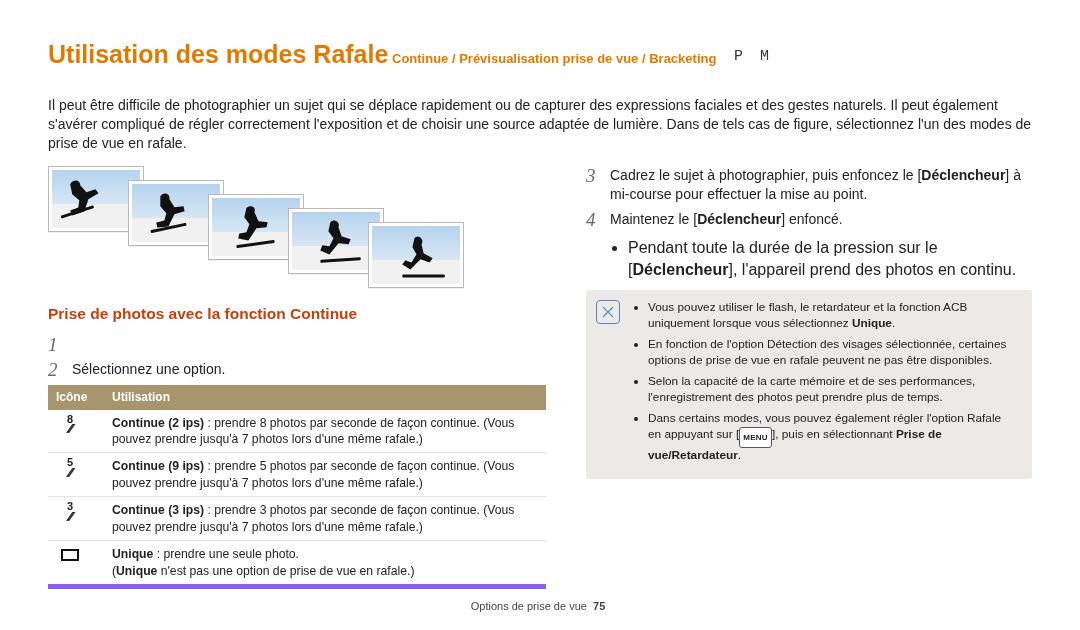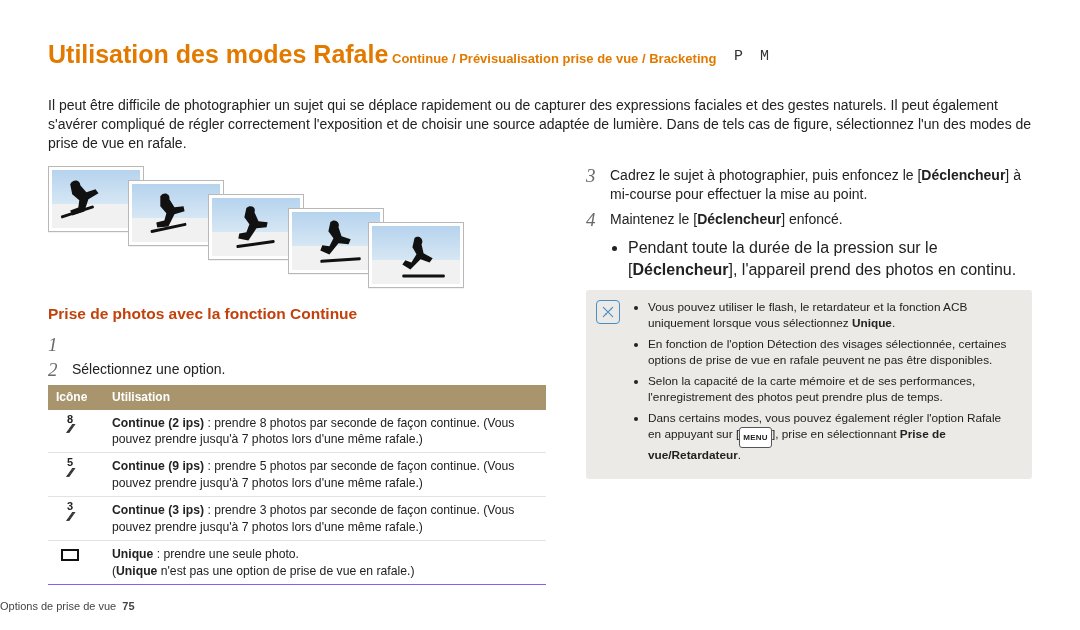--- a/index.html
+++ b/index.html
@@ -76,21 +76,21 @@
   }
   .key.menu { font-weight:700; letter-spacing:.3px; font-size:8px; padding:0 3px; }
 
   table.opts { width:100%; border-collapse:collapse; margin-top:6px; font-size:12.2px; }
   table.opts thead th {
     background:#a8946d; color:#fff; font-weight:700;
     text-align:left; padding:4px 8px; font-size:12px;
   }
   table.opts thead th:first-child { width:56px; }
   table.opts tbody td { padding:5px 8px; vertical-align:top; border-bottom:1px solid #e3e3e3; }
-  table.opts tbody tr:last-child td { border-bottom:1px solid #8b5cf6; }
+  table.opts tbody tr:last-child td { border-bottom:5px solid #8b5cf6; }
   .ic {
     display:flex; flex-direction:column; align-items:center; justify-content:center;
     width:28px; font-weight:700; line-height:.85;
   }
   .ic .d { font-size:11px; }
   .ic .bars { font-size:12px; letter-spacing:-1px; font-style:italic;}
   .ic.square span{
     width:18px; height:12px; border:2px solid #111; display:block; margin-top:3px;
   }
 
@@ -106,21 +106,21 @@
     position:absolute; left:10px; top:10px;
     width:24px; height:24px; border:1.5px solid #4a8dc9; border-radius:4px;
     display:flex; align-items:center; justify-content:center;
   }
   .note-icon svg { width:14px; height:14px; }
   .note ul { margin-left: 4px; }
   .note li { list-style: disc; margin:0 0 5px 12px; }
 
   .footer {
     position:absolute; bottom:16px; left:0; right:4px;
-    font-size:11px; color:#444;
+    text-align:center; font-size:11px; color:#444;
   }
   .footer .pn { font-weight:700; }
 </style>
 </head>
 <body>
 
 <div class="title-line">
   <span class="title-main">Utilisation des modes Rafale</span>
   <span class="title-sub">Continue / Prévisualisation prise de vue / Bracketing</span>
   <span class="mode-letters">P M</span>
@@ -259,21 +259,21 @@
       <div class="note-icon">
         <svg viewBox="0 0 24 24">
             <path fill="none" stroke="#4a8dc9" stroke-width="2" d="M4 4l16 16M4 20L20 4" stroke-linecap="round"></path>
             <path fill="#4a8dc9" d="M11 3h2l-1 9zM12 16a1.4 1.4 0 110 2.8 1.4 1.4 0 010-2.8z" transform="rotate(45 12 12)"></path>
           </svg>
       </div>
       <ul>
         <li><span>Vous pouvez utiliser le flash, le retardateur et la fonction ACB uniquement lorsque vous sélectionnez </span><b>Unique</b><span>.</span></li>
         <li>En fonction de l'option Détection des visages sélectionnée, certaines options de prise de vue en rafale peuvent ne pas être disponibles.</li>
         <li>Selon la capacité de la carte mémoire et de ses performances, l'enregistrement des photos peut prendre plus de temps.</li>
-        <li><span>Dans certains modes, vous pouvez également régler l'option Rafale en appuyant sur [</span><span class="key menu">MENU</span><span>], prise en sélectionnant </span><b>Prise de vue/Retardateur</b><span>.</span></li>
+        <li><span>Dans certains modes, vous pouvez également régler l'option Rafale en appuyant sur [</span><span class="key menu">MENU</span><span>], puis en sélectionnant </span><b>Prise de vue/Retardateur</b><span>.</span></li>
       </ul>
     </div>
   </div>
 </div>
 
 <div class="footer">
   <span>Options de prise de vue</span>&nbsp;&nbsp;<span class="pn">75</span>
 </div>
 
 </body></html>

